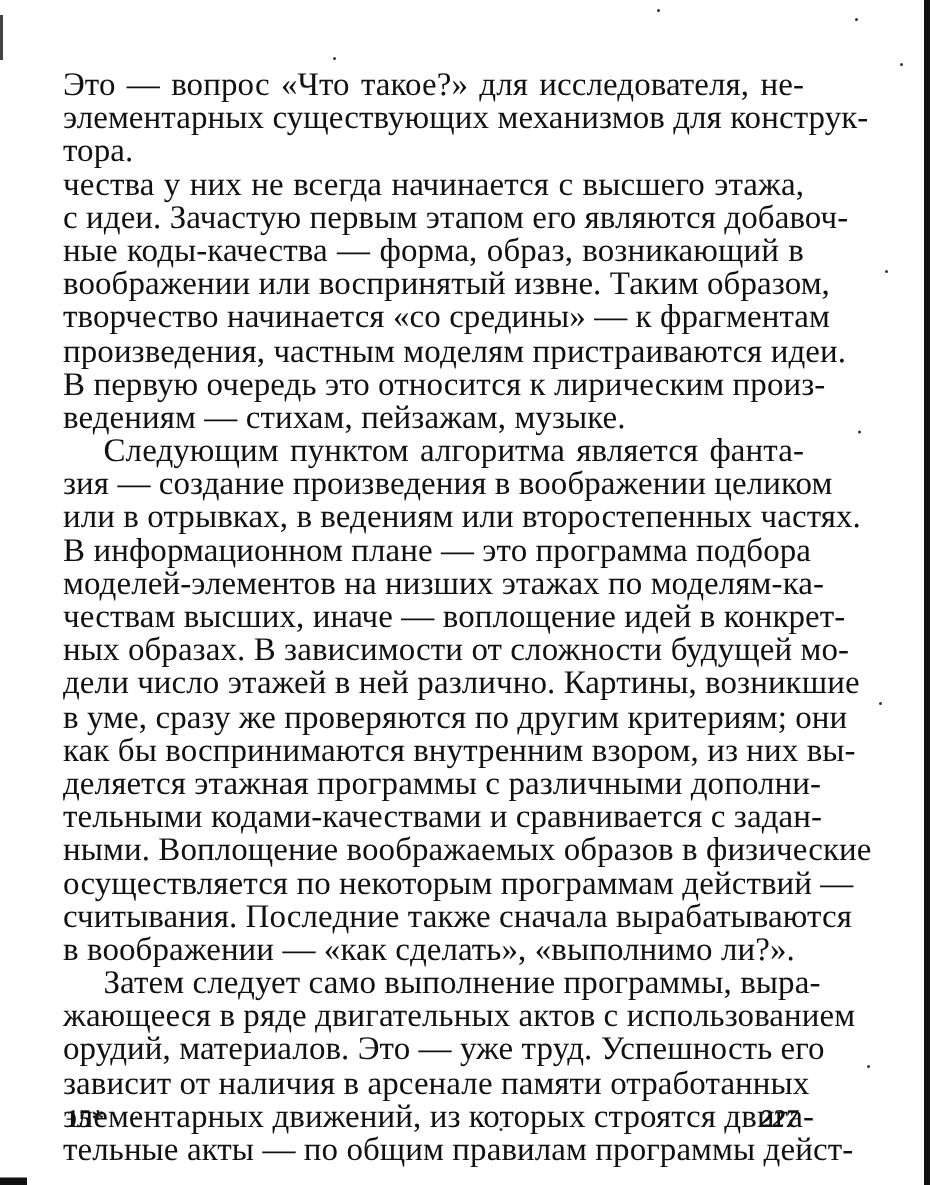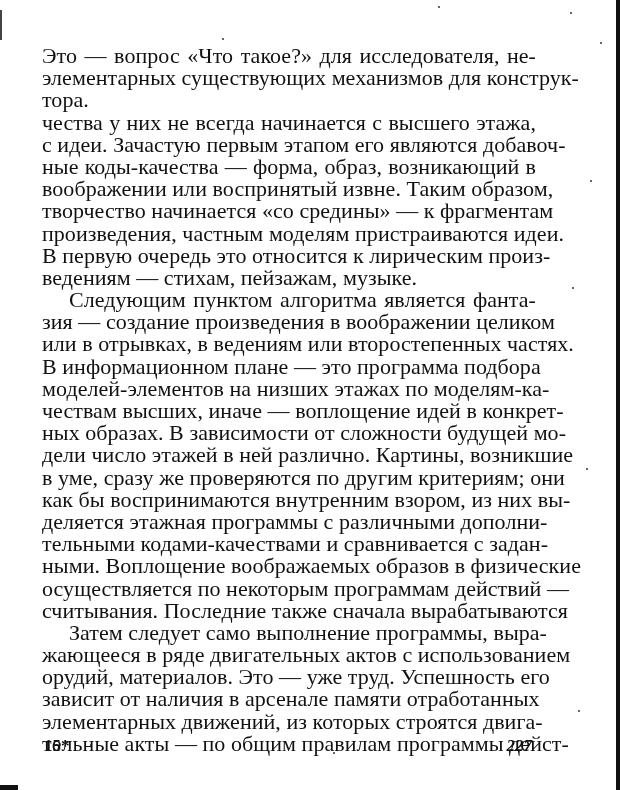--- a/index.html
+++ b/index.html
@@ -75,20 +75,21 @@
     <div class="line">чествам высших, иначе — воплощение идей в конкрет-</div>
     <div class="line">ных образах. В зависимости от сложности будущей мо-</div>
     <div class="line">дели число этажей в ней различно. Картины, возникшие</div>
     <div class="line">в уме, сразу же проверяются по другим критериям; они</div>
     <div class="line">как бы воспринимаются внутренним взором, из них вы-</div>
     <div class="line">деляется этажная программы с различными дополни-</div>
     <div class="line">тельными кодами-качествами и сравнивается с задан-</div>
     <div class="line">ными. Воплощение воображаемых образов в физические</div>
     <div class="line">осуществляется по некоторым программам действий —</div>
     <div class="line">считывания. Последние также сначала вырабатываются</div>
+    <div class="line last">в воображении — «как сделать», «выполнимо ли?».</div>
     <div class="line indent">Затем следует само выполнение программы, выра-</div>
     <div class="line">жающееся в ряде двигательных актов с использованием</div>
     <div class="line">орудий, материалов. Это — уже труд. Успешность его</div>
     <div class="line">зависит от наличия в арсенале памяти отработанных</div>
     <div class="line">элементарных движений, из которых строятся двига-</div>
     <div class="line">тельные акты — по общим правилам программы дейст-</div>
   </div>
 
 <div class="footer">
   <span class="sig">15*</span>

